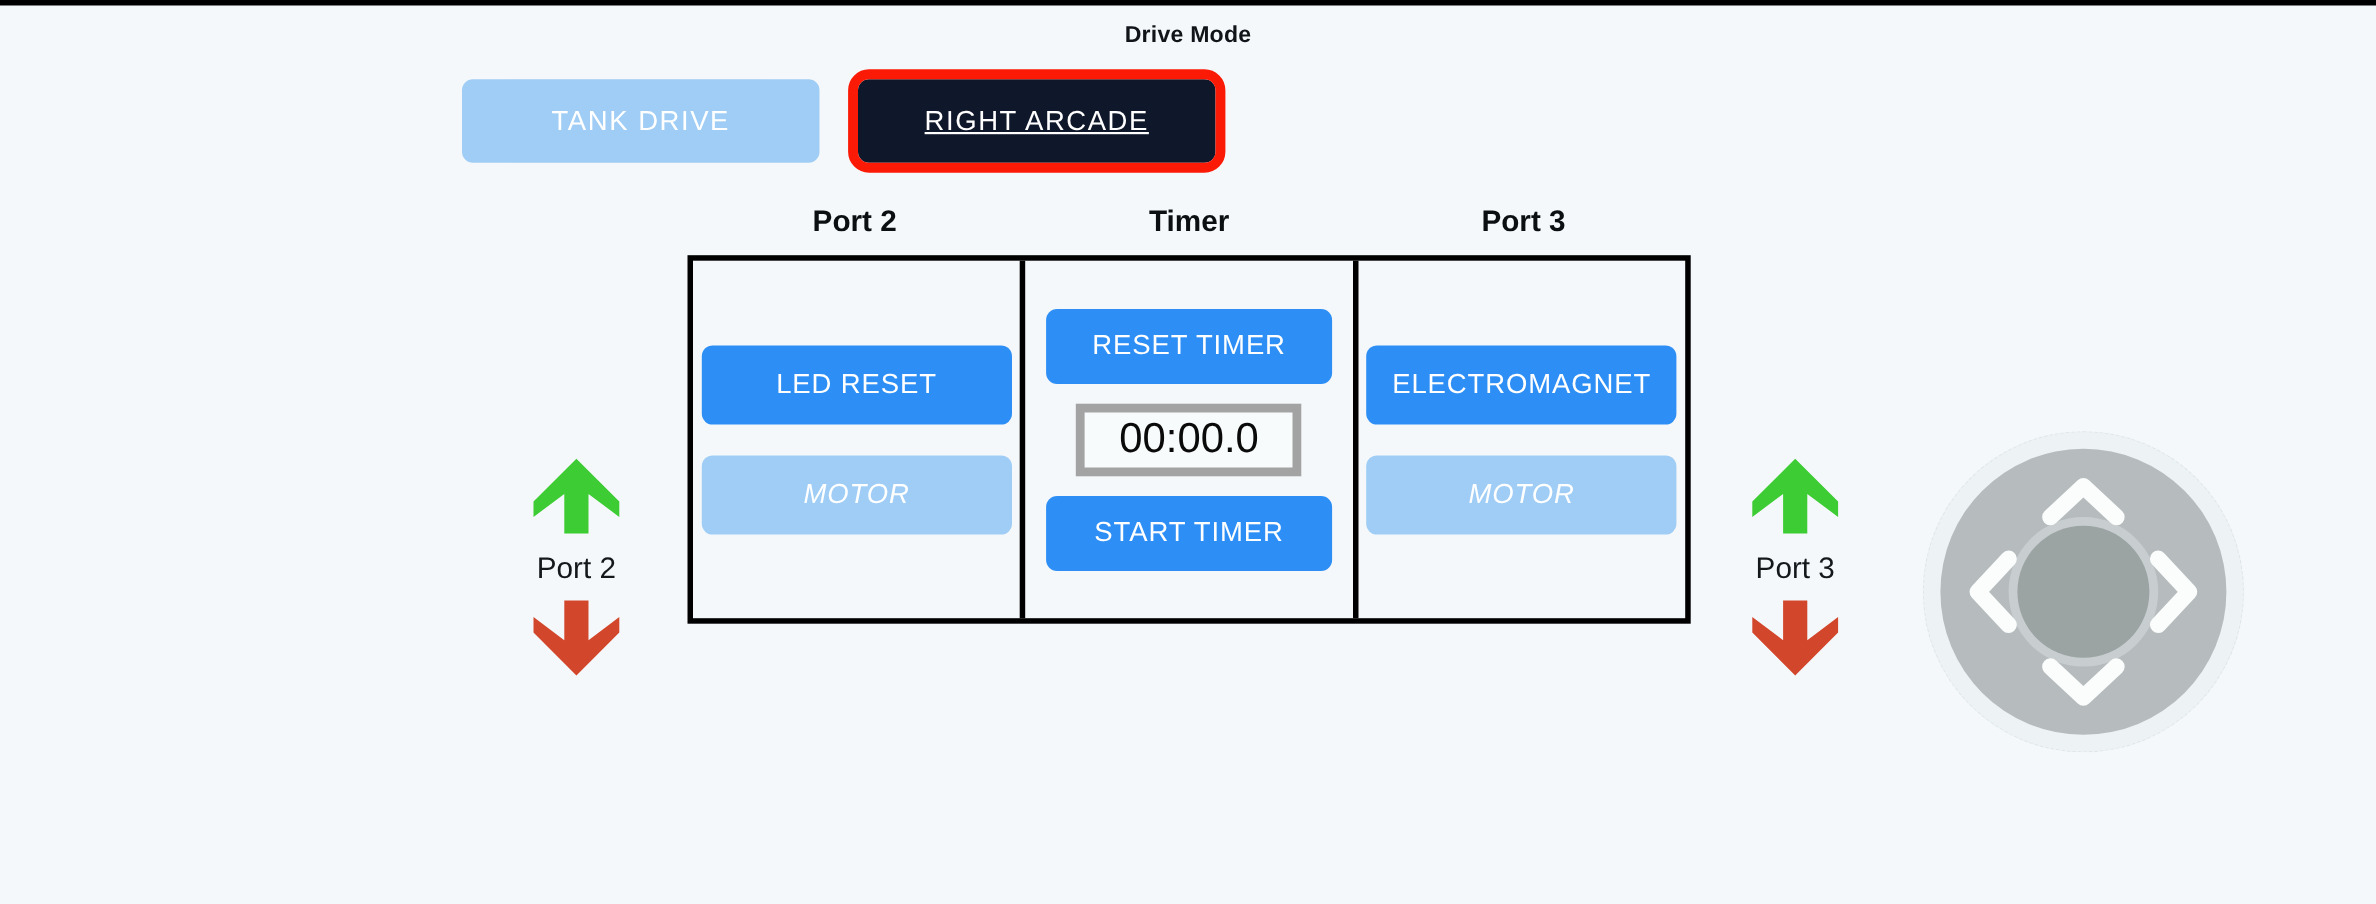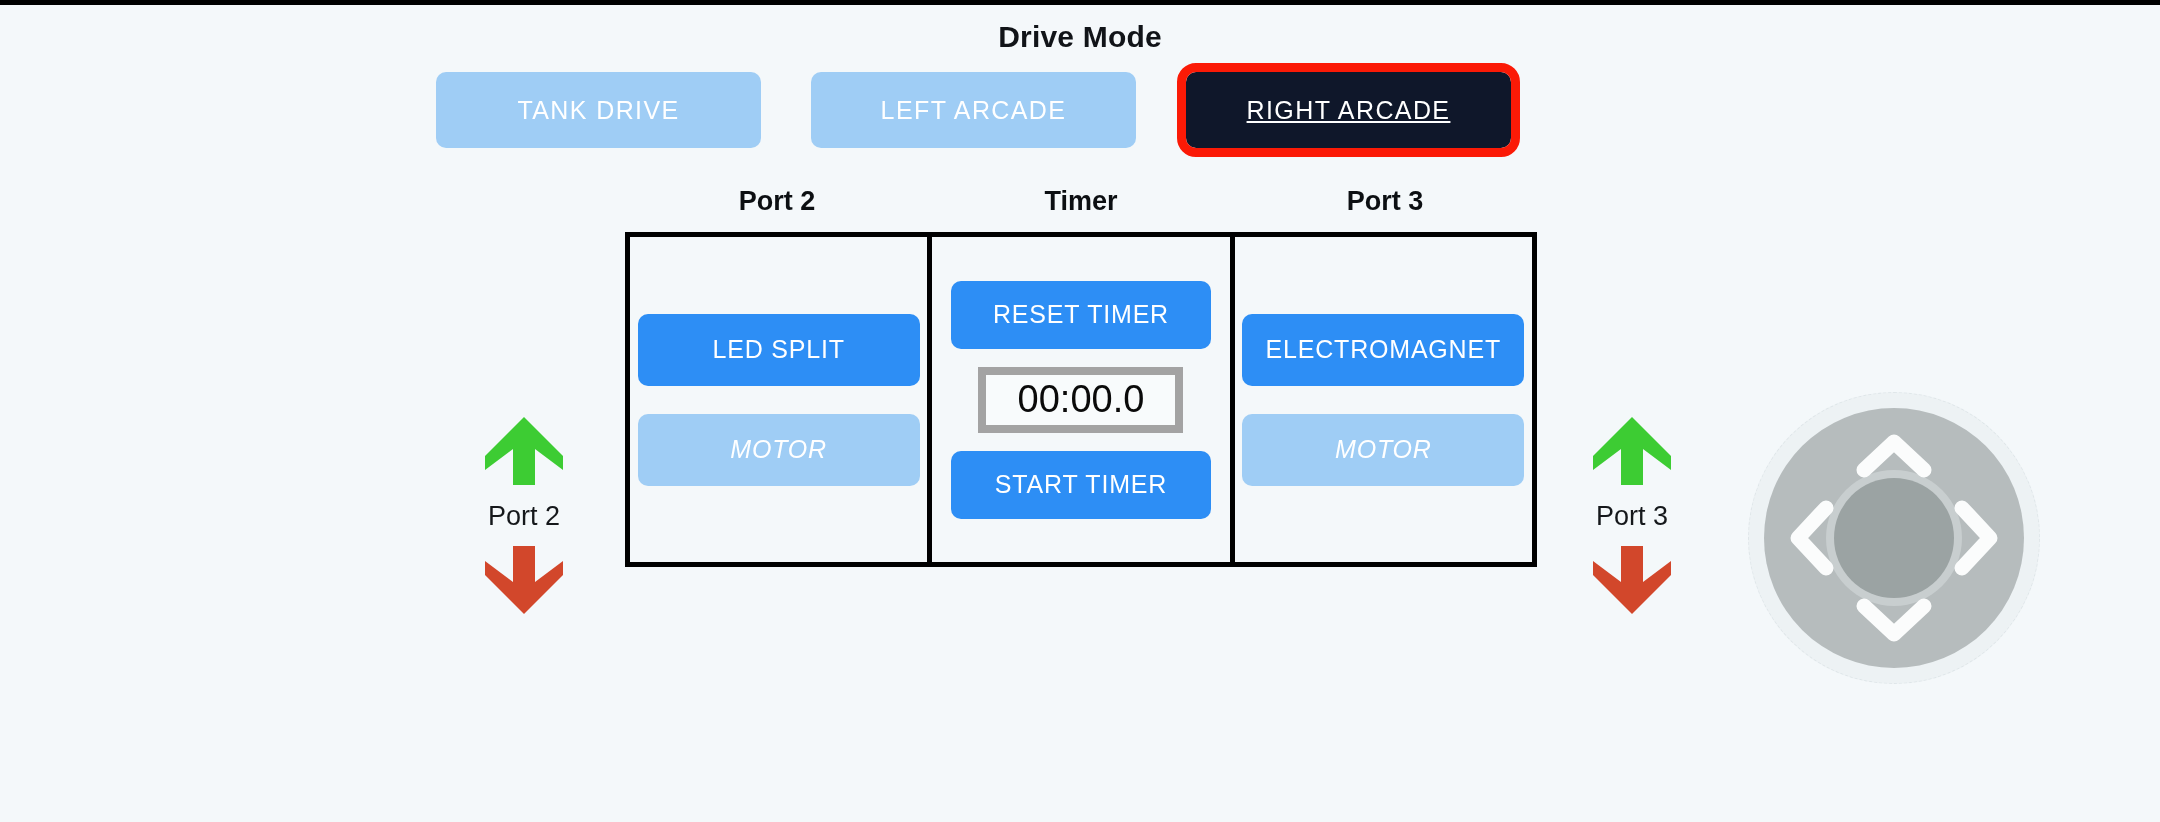--- a/index.html
+++ b/index.html
@@ -24,32 +24,32 @@
     height: 5px;
     background: #000000;
   }
 
   
   .drive-mode-title {
     position: absolute;
     left: 0; top: 20px;
     width: 2160px;
     text-align: center;
-    font-size: 30px;
+    font-size: 21px;
     font-weight: bold;
     color: #111418;
     letter-spacing: 0.2px;
   }
 
   .mode-tabs {
     position: absolute;
-    left: 436px;
+    left: 420px;
     top: 72px;
     display: flex;
-    gap: 50px;
+    gap: 35px;
   }
   .mode-tab {
     width: 325px;
     height: 76px;
     border-radius: 10px;
     background: #9fcdf5;
     color: #ffffff;
     font-size: 25px;
     letter-spacing: 1.4px;
     display: flex;
@@ -222,34 +222,33 @@
 </style>
 </head>
 <body>
 
 <div class="top-rule"></div>
 
 <div class="drive-mode-title">Drive Mode</div>
 
 <div class="mode-tabs">
   <button class="mode-tab">TANK DRIVE</button>
-  <button class="mode-tab">LEFT ARCADE</button>
   <button class="mode-tab active">RIGHT ARCADE</button>
 </div>
 
 <div class="panel-headers">
   <div class="panel-header">Port 2</div>
   <div class="panel-header">Timer</div>
   <div class="panel-header">Port 3</div>
 </div>
 
 <div class="panel-box">
 
   <div class="panel-col port-col">
-    <div class="ctrl-btn on">LED SPLIT</div>
+    <div class="ctrl-btn on">LED RESET</div>
     <div class="ctrl-btn off">MOTOR</div>
   </div>
 
   <div class="panel-col timer-col">
     <div class="timer-btn">RESET TIMER</div>
     <div class="timer-display">00:00.0</div>
     <div class="timer-btn">START TIMER</div>
   </div>
 
   <div class="panel-col port-col">

